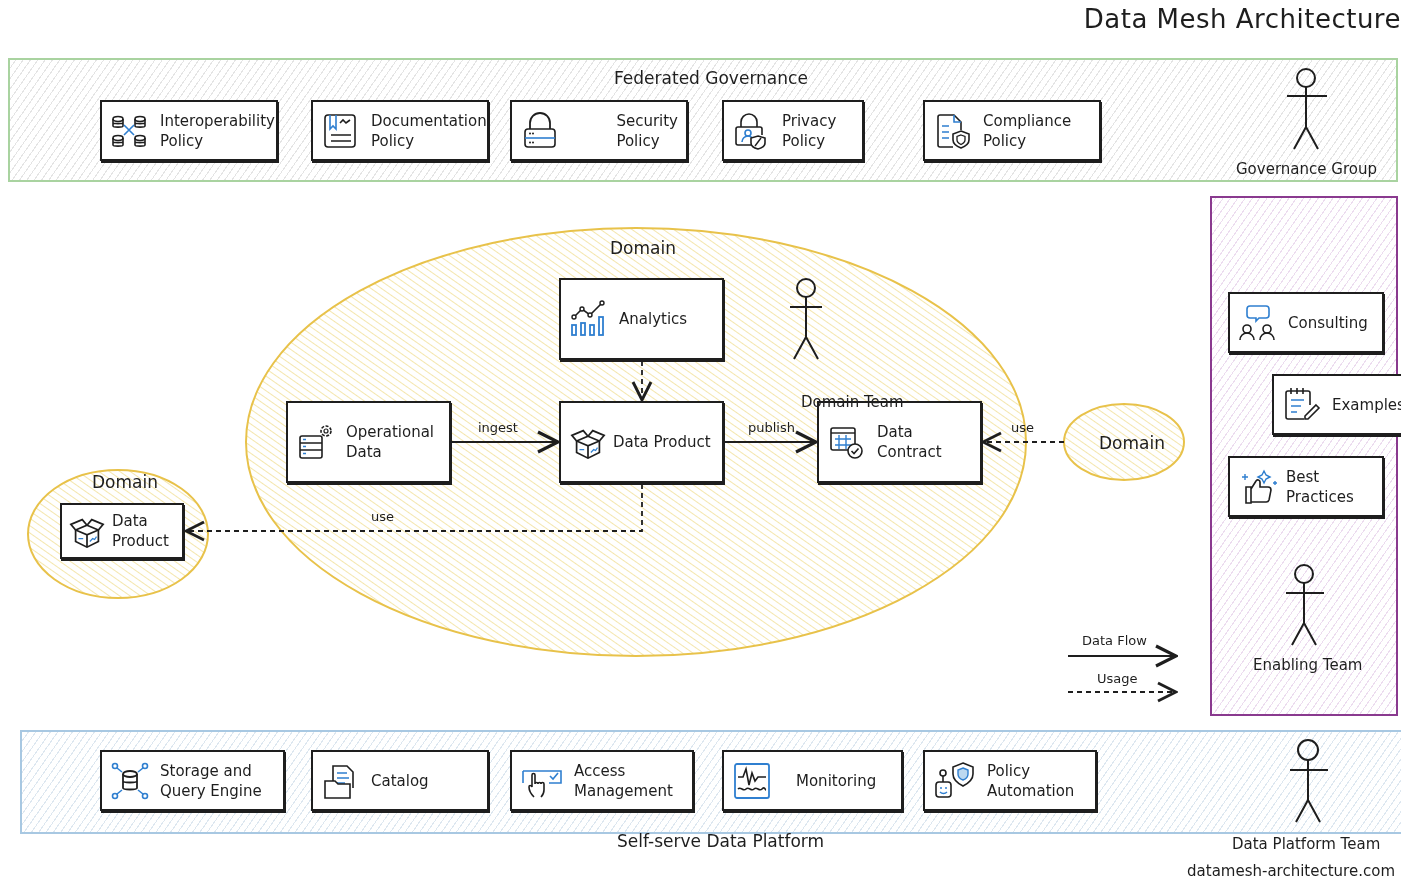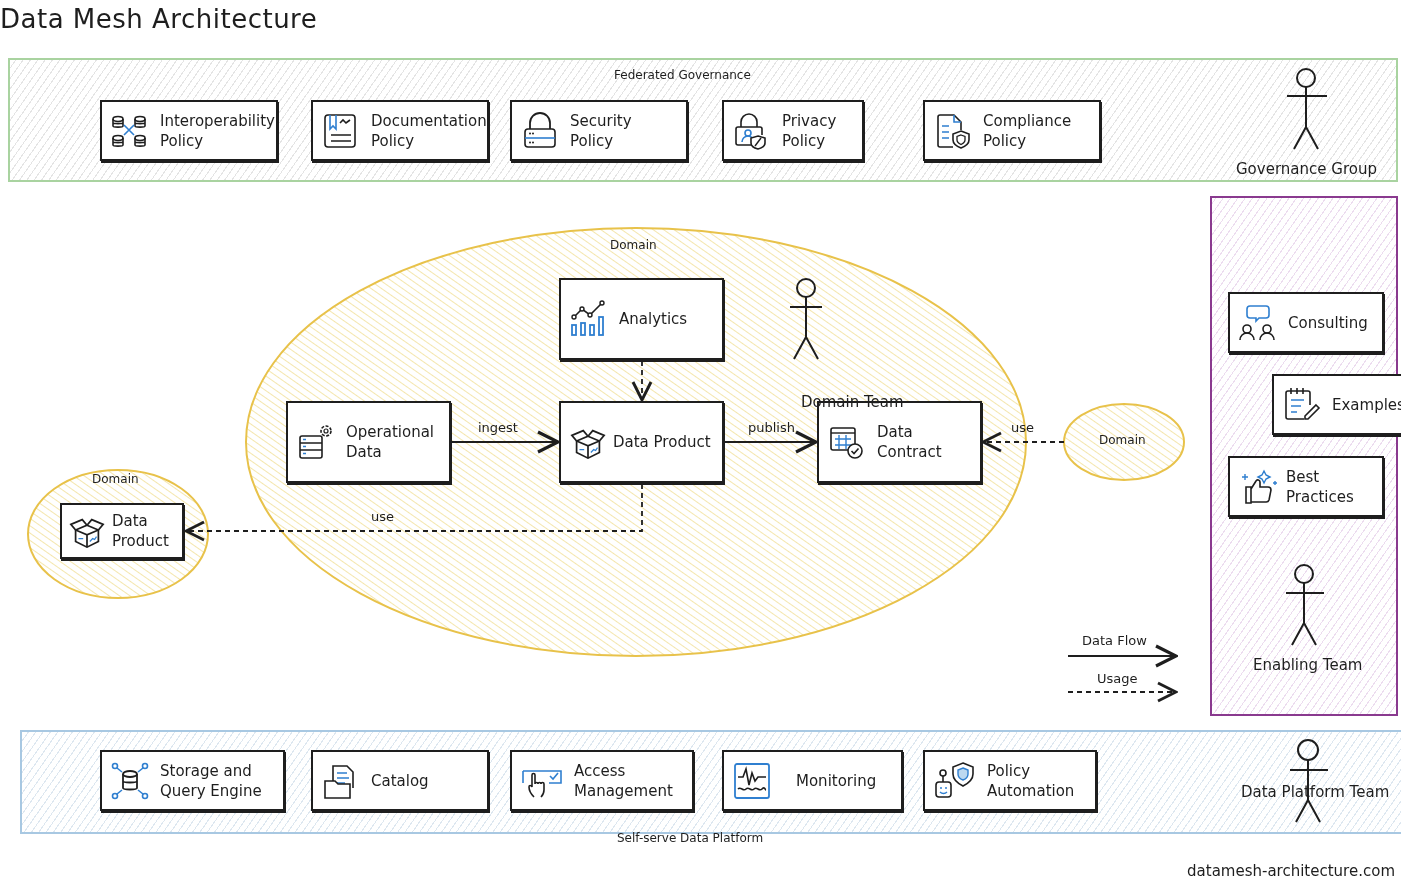--- a/index.html
+++ b/index.html
@@ -1,26 +1,26 @@
 <!DOCTYPE html>
 <html><head>
 <meta charset="utf-8">
 <style>
   html,body{margin:0;padding:0;background:#fff;}
   body{width:1401px;height:884px;position:relative;overflow:hidden;font-family:"DejaVu Sans",sans-serif;color:#1e1e1e;}
   .abs{position:absolute;}
-  .title{left:0;width:1401px;top:4px;text-align:left;font-size:26px;font-weight:normal;letter-spacing:0.5px;}
+  .title{left:0;width:1401px;top:4px;text-align:right;font-size:26px;font-weight:normal;letter-spacing:0.5px;}
   .band{position:absolute;border:2px solid;box-sizing:border-box;}
   .band.gov{left:8px;top:58px;width:1390px;height:124px;border-color:#a9d3a0;
     background:repeating-linear-gradient(-55deg,#fff 0 5px,#e4e4e4 5px 6px);}
   .band.plat{left:20px;top:730px;width:1390px;height:104px;border-color:#a8c8e2;
     background:repeating-linear-gradient(-55deg,#fff 0 5px,#dde7f0 5px 6px);}
   .band.enab{left:1210px;top:196px;width:188px;height:520px;border-color:#8a3a8f;
     background:repeating-linear-gradient(-55deg,#fff 0 5px,#ecdcef 5px 6px);}
-  .band-label{position:absolute;font-size:12px;white-space:nowrap;}
+  .band-label{position:absolute;font-size:17px;white-space:nowrap;}
   .box{position:absolute;background:#fff;border:2px solid #1e1e1e;box-sizing:border-box;display:flex;align-items:center;gap:10px;padding:16px 8px;box-shadow:1px 2px 0 #1e1e1e;}
   .box .lbl{font-size:15px;line-height:20px;white-space:pre-line;}
   .box svg{flex:0 0 auto;}
   .person-label{position:absolute;font-size:15px;white-space:nowrap;}
   .edge-label{position:absolute;font-size:13px;}
   .footer{position:absolute;right:6px;bottom:4px;font-size:15px;}
   svg.overlay{position:absolute;left:0;top:0;}
 </style>
 </head>
 <body>
@@ -52,21 +52,21 @@
 <div class="box" style="left:311px;top:100px;width:178px;height:61px;">
   <svg width="40" height="40" viewBox="0 0 40 40">
     <rect x="4" y="4" width="30" height="32" rx="3" fill="none" stroke="#1e1e1e" stroke-width="1.6"></rect>
     <path d="M9 4v14l3-3 3 3V4" fill="none" stroke="#2f7fd0" stroke-width="1.6"></path>
     <path d="M19 12l3-3 3 3 4-3M10 24h20M10 30h20" stroke="#1e1e1e" stroke-width="1.6" fill="none"></path>
   </svg>
   <span class="lbl">Documentation
 Policy</span>
 </div>
 
-<div class="box" style="left:510px;top:100px;width:178px;height:61px;">
+<div class="box" style="left:510px;top:100px;width:178px;height:61px;justify-content:space-between;">
   <svg width="40" height="40" viewBox="0 0 40 40">
     <path d="M10 18v-6a10 10 0 0 1 20 0v6" fill="none" stroke="#1e1e1e" stroke-width="1.8"></path>
     <rect x="5" y="18" width="30" height="18" rx="3" fill="none" stroke="#1e1e1e" stroke-width="1.6"></rect>
     <path d="M5 27h30" stroke="#2f7fd0" stroke-width="1.6"></path>
     <circle cx="10" cy="22.5" r="1" fill="#1e1e1e"></circle>
       <circle cx="13" cy="22.5" r="1" fill="#1e1e1e"></circle>
     <circle cx="10" cy="31.5" r="1" fill="#1e1e1e"></circle>
       <circle cx="13" cy="31.5" r="1" fill="#1e1e1e"></circle>
   </svg>
   <span class="lbl">Security
@@ -326,15 +326,15 @@
   <span class="lbl">Policy
 Automation</span>
 </div>
 
 <svg class="abs" style="left:1284px;top:736px;" width="50" height="90" viewBox="0 0 50 90">
   <g fill="none" stroke="#1e1e1e" stroke-width="2">
     <circle cx="24" cy="14" r="10"></circle>
       <path d="M24 24v40M6 34h38M24 64l-12 22M24 64l12 22"></path>
   </g>
 </svg>
-<div class="person-label" style="left:1232px;top:783px;margin-left:9px;">Data Platform Team</div>
+<div class="person-label" style="left:1232px;top:835px;">Data Platform Team</div>
 
 <div class="footer">datamesh-architecture.com</div>
 
 </body></html>

